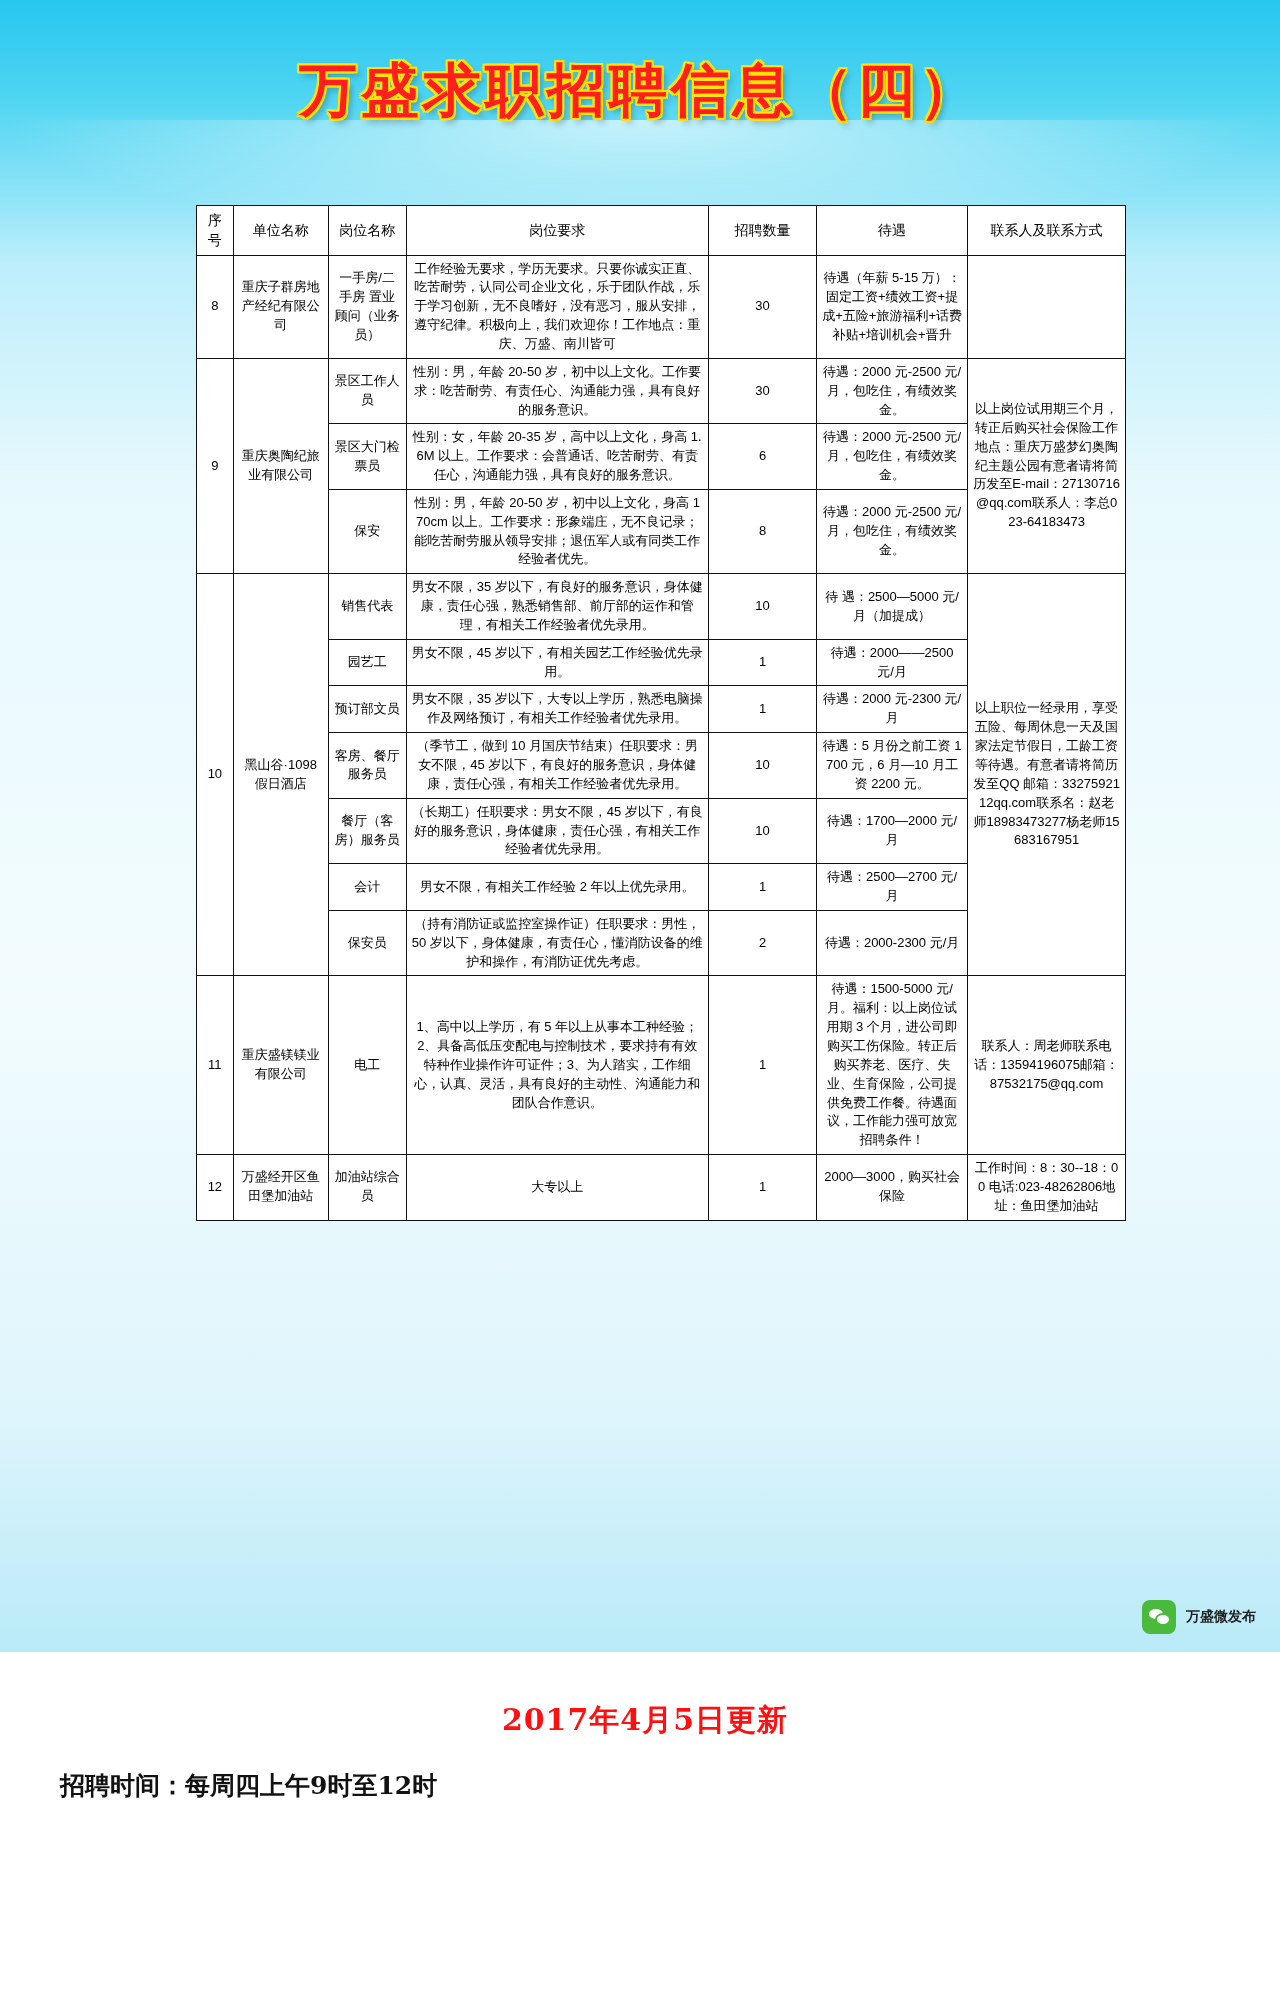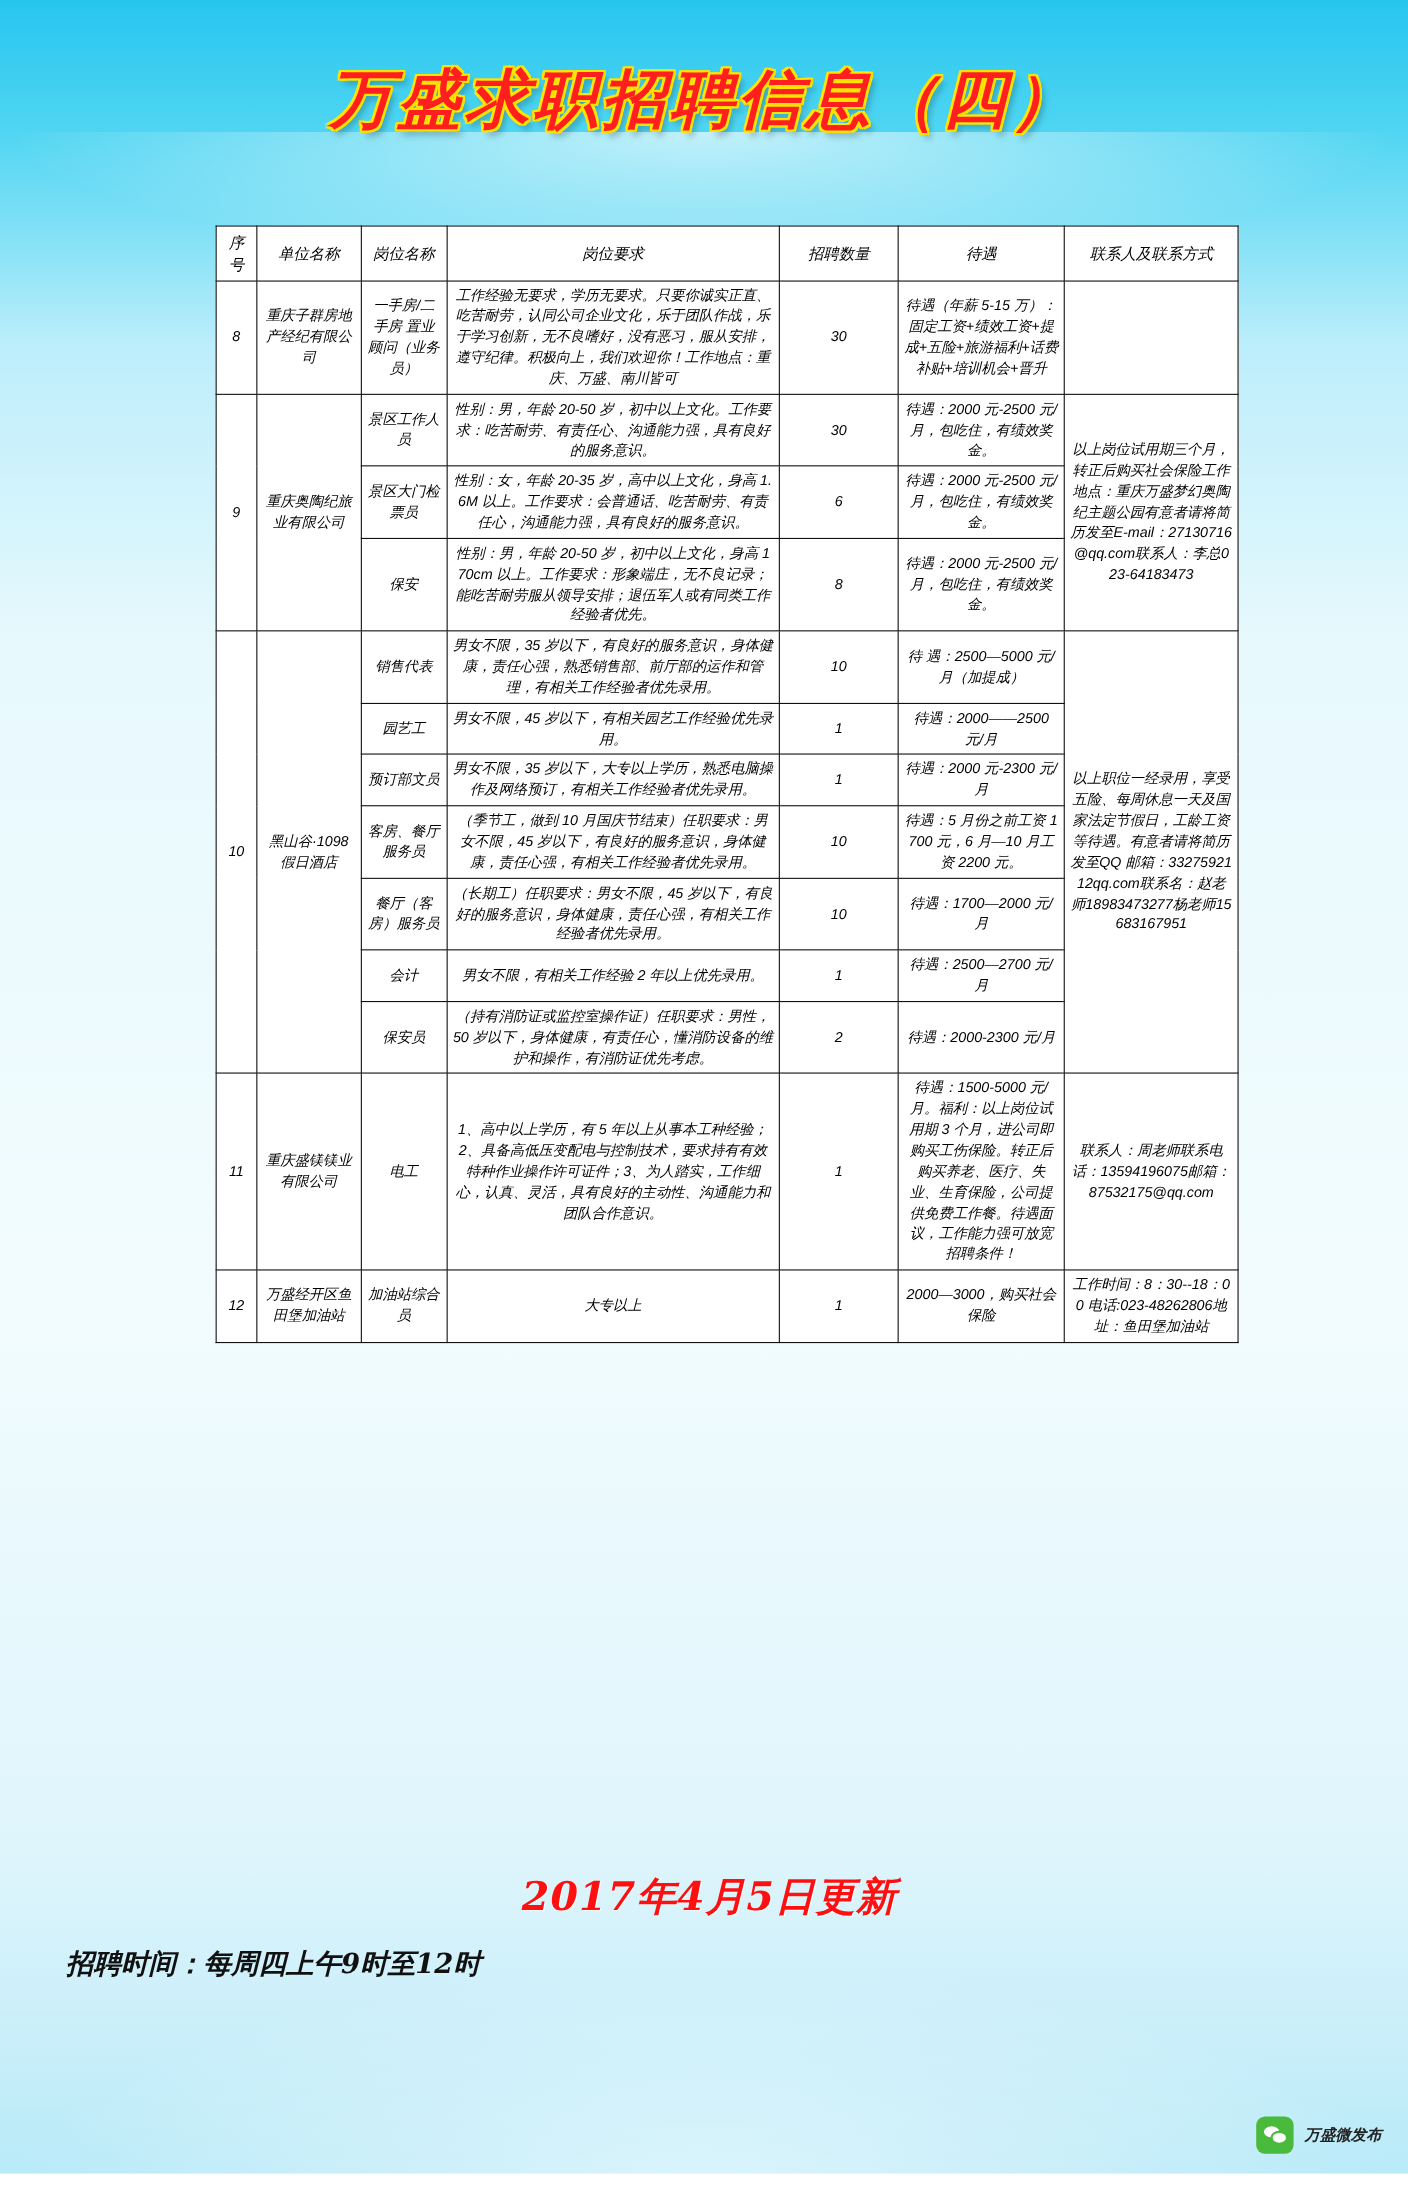--- a/index.html
+++ b/index.html
@@ -11,23 +11,22 @@
     width: 1280px;
     height: 2000px;
     font-family: "Liberation Sans", sans-serif;
     position: relative;
     overflow: hidden;
   }
   .poster {
     position: absolute;
     left: 0; top: 0;
     width: 1280px;
-    height: 1976px;
+    height: 1652px;
     background: linear-gradient(180deg, #27c6ef 0%, #4fd5f2 6%, #bdeefb 16%, #e8f9fd 30%, #f2fcfe 60%, #dff5fc 85%, #b9eaf8 100%);
-    font-style: italic;
   }
   .wave {
     position: absolute;
     left: 0; right: 0;
     height: 120px;
     background: radial-gradient(ellipse at 50% 0%, rgba(255,255,255,0.65), rgba(255,255,255,0) 70%);
     pointer-events: none;
   }
   .wave-top { top: 120px; }
   .wave-mid { top: 1780px; height: 220px; background: radial-gradient(ellipse at 50% 100%, rgba(255,255,255,0.5), rgba(255,255,255,0) 70%); }
@@ -101,21 +100,21 @@
     position: absolute;
     left: 180px;
     top: 1700px;
     width: 930px;
     text-align: center;
   }
   .update .update-text {
     display: inline-block;
     font-family: "DejaVu Serif", serif;
     font-weight: bold;
-    font-size: 36px;
+    font-size: 30px;
     color: #ff1010;
     letter-spacing: 1px;
     text-shadow: 1px 1px 0 rgba(255,255,255,0.9);
   }
 
   .footer {
     position: absolute;
     left: 60px;
     top: 1762px;
     width: 1180px;

